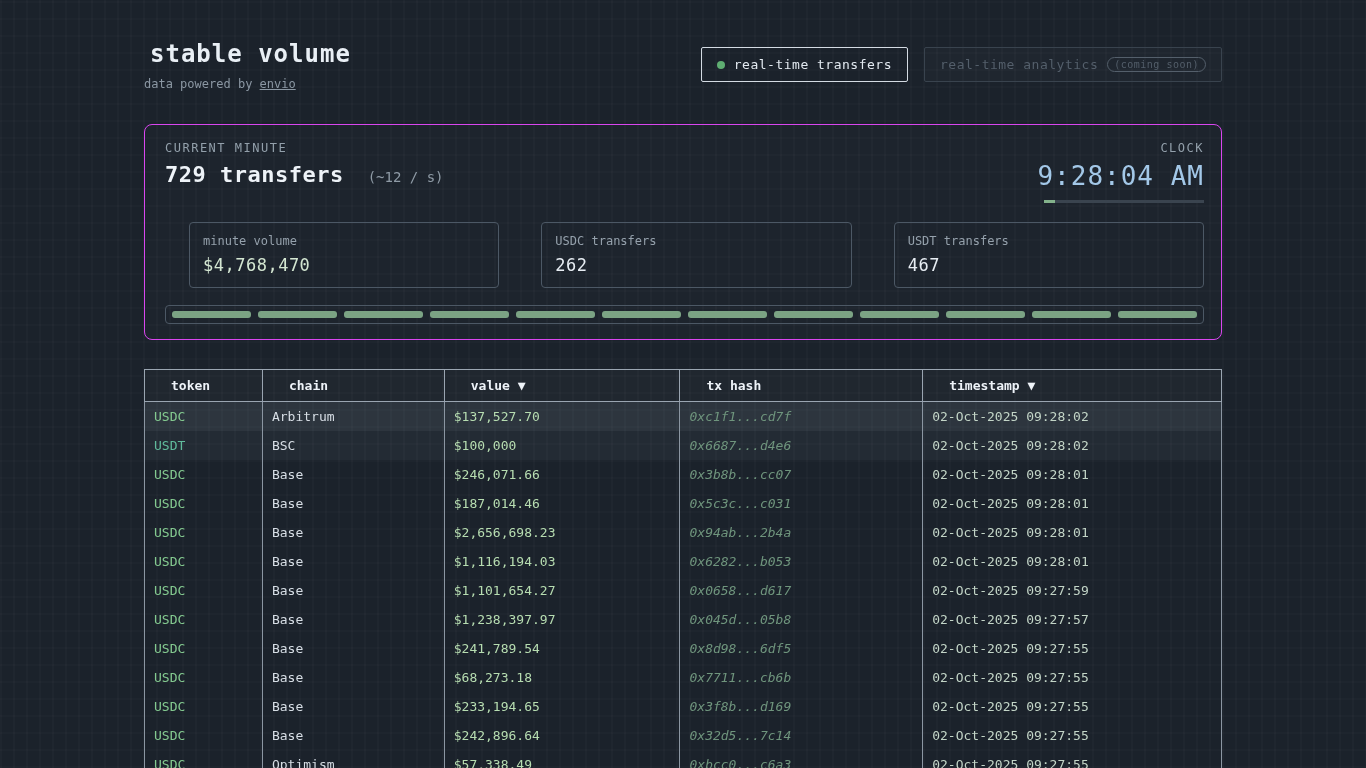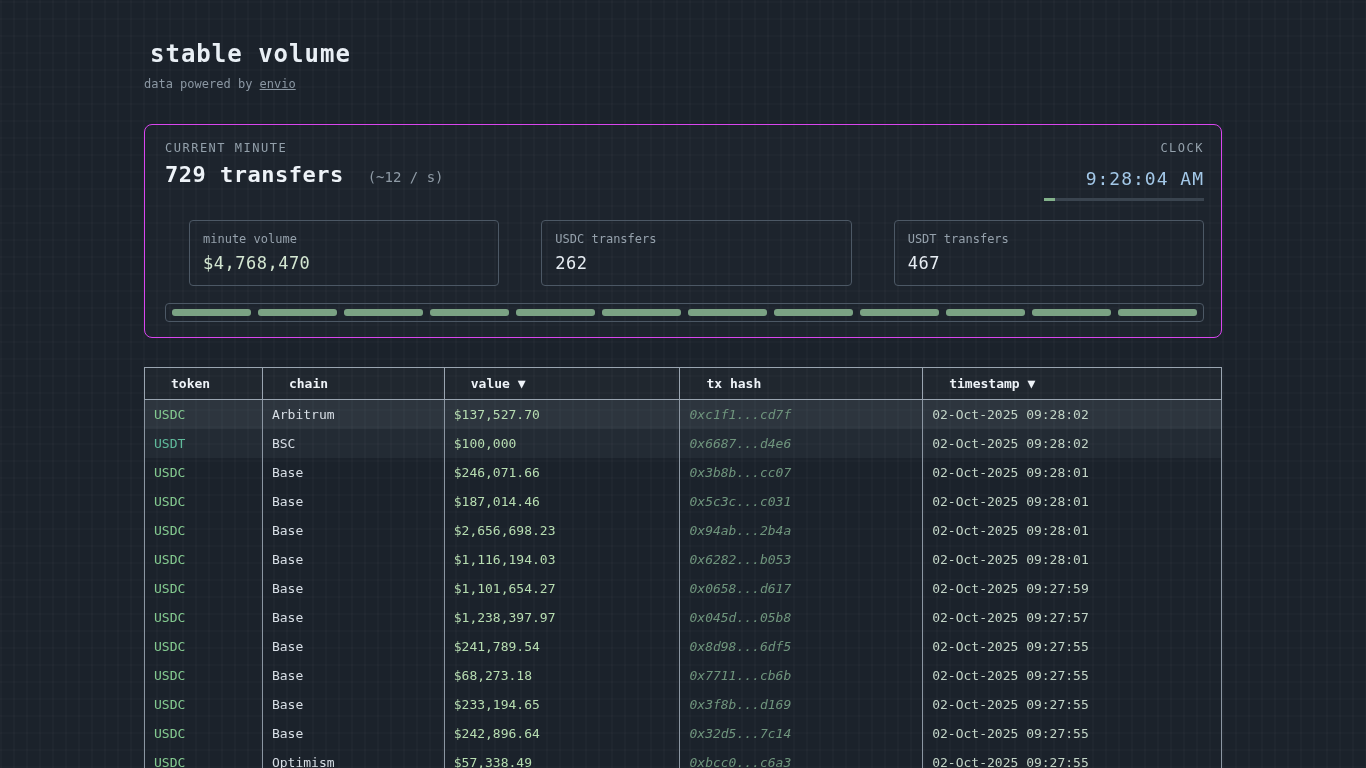--- a/index.html
+++ b/index.html
@@ -57,21 +57,21 @@
   .stats-card{
     margin-top:33px;border:1px solid #d946ef;border-radius:8px;
     padding:16px 17px 15px 20px;background:rgba(255,255,255,0.012);
   }
   .stats-top{display:flex;justify-content:space-between;align-items:flex-start;}
   .section-label{font-size:12px;letter-spacing:1.5px;color:#93a0ab;}
   .big-line{margin-top:7px;display:flex;align-items:baseline;gap:24px;}
   .big-count{font-size:22px;font-weight:bold;color:#eef3f8;letter-spacing:0.5px;}
   .rate{font-size:14px;color:#8f9ba6;}
   .clock-wrap{text-align:right;}
-  .clock-time{margin-top:13px;font-size:18px;letter-spacing:1px;color:var(--clock);}
+  .clock-time{margin-top:6px;font-size:26px;letter-spacing:1px;color:var(--clock);}
   .clock-bar{margin-top:9px;width:160px;height:3px;background:#3a444f;margin-left:auto;}
   .clock-bar .fill{height:100%;background:#83b28b;width:0;}
 
   .mini-cards{display:flex;gap:18px;margin-top:19px;}
   .mini-card{
     flex:1;border:1px solid #4c5865;border-radius:4px;padding:11px 13px 12px 13px;margin-left:24px;
   }
   .mini-card .label{font-size:12px;color:#95a1ac;}
   .mini-card .value{margin-top:7px;font-size:17px;letter-spacing:0.5px;color:#e7edf3;}
   .mini-card.volume .value{color:#d4e7d2;}
@@ -108,20 +108,30 @@
 </style>
 </head>
 <body>
 
 <div class="page">
 
   <header class="topbar">
     <div class="brand">
       <h1>stable volume</h1>
       <p class="subtitle"><span>data powered by </span><a>envio</a></p>
+    </div>
+    <div class="tabs">
+      <button class="tab active">
+        <span class="dot"></span>
+        <span>real-time transfers</span>
+      </button>
+      <button class="tab disabled">
+        <span>real-time analytics</span>
+        <span class="badge">(coming soon)</span>
+      </button>
     </div>
   </header>
 
   <section class="stats-card">
     <div class="stats-top">
       <div>
         <div class="section-label">CURRENT MINUTE</div>
         <div class="big-line">
           <span class="big-count">729 transfers</span>
           <span class="rate">(~12 / s)</span>

